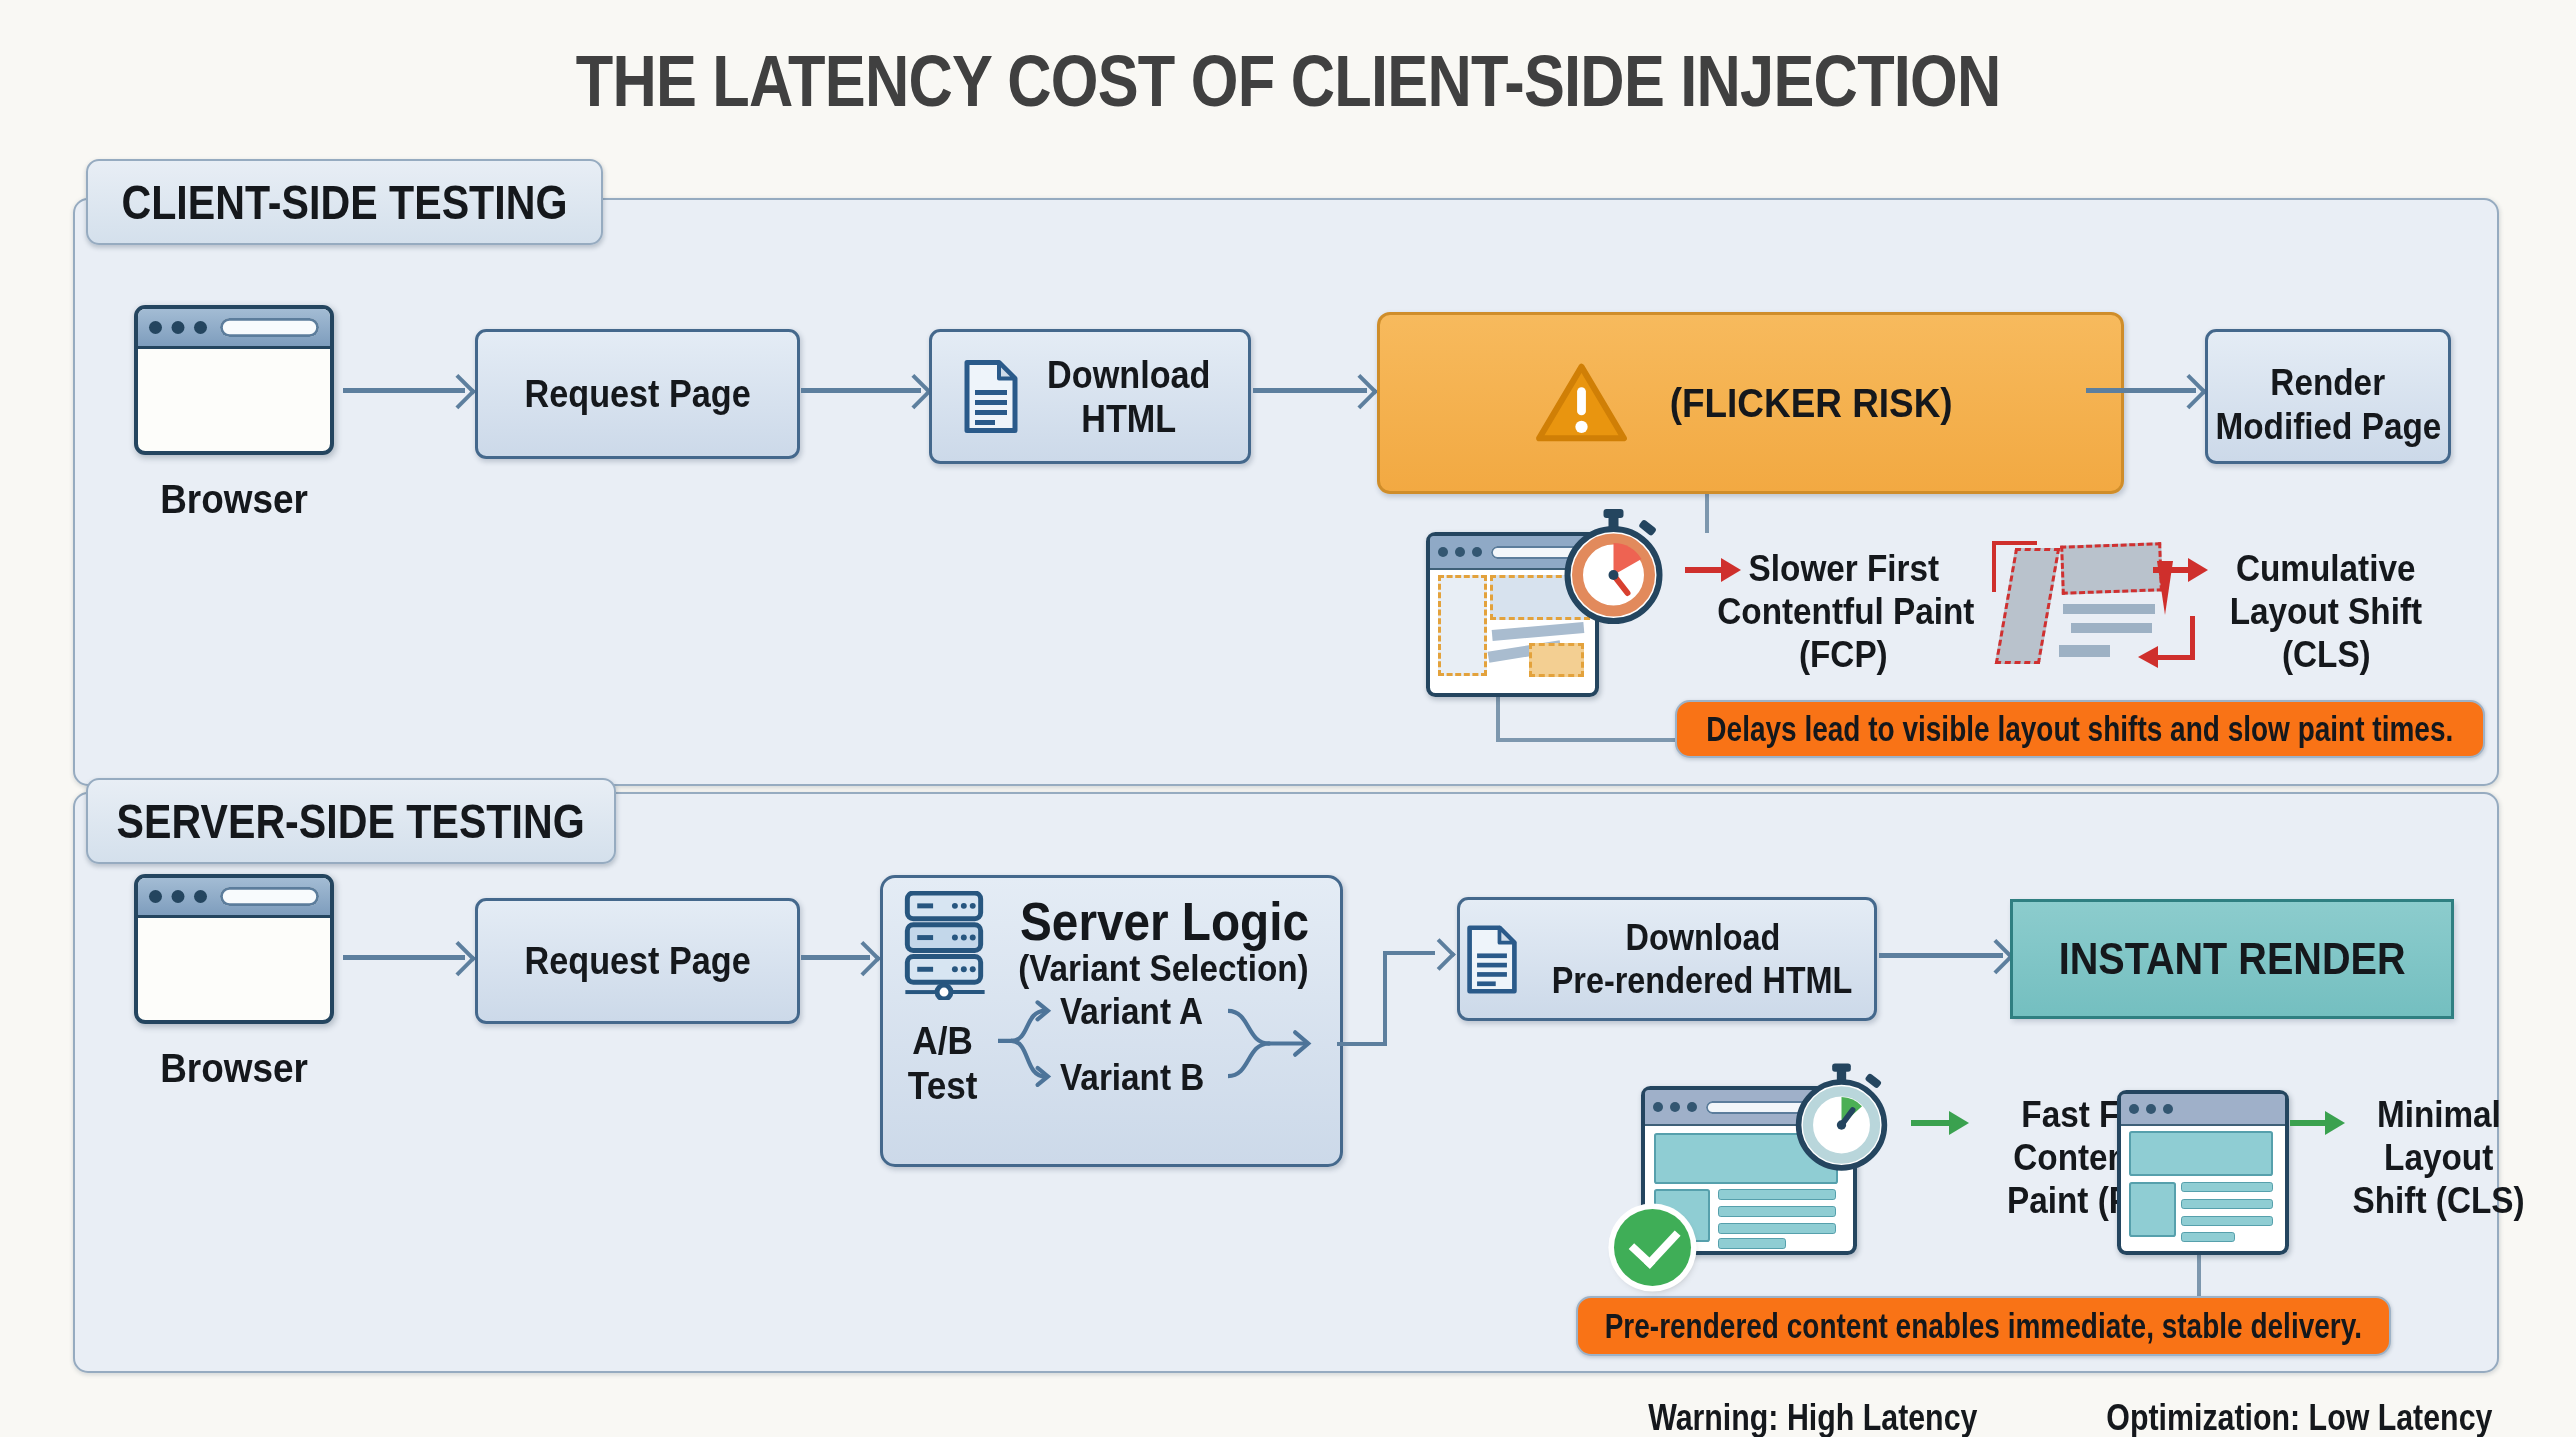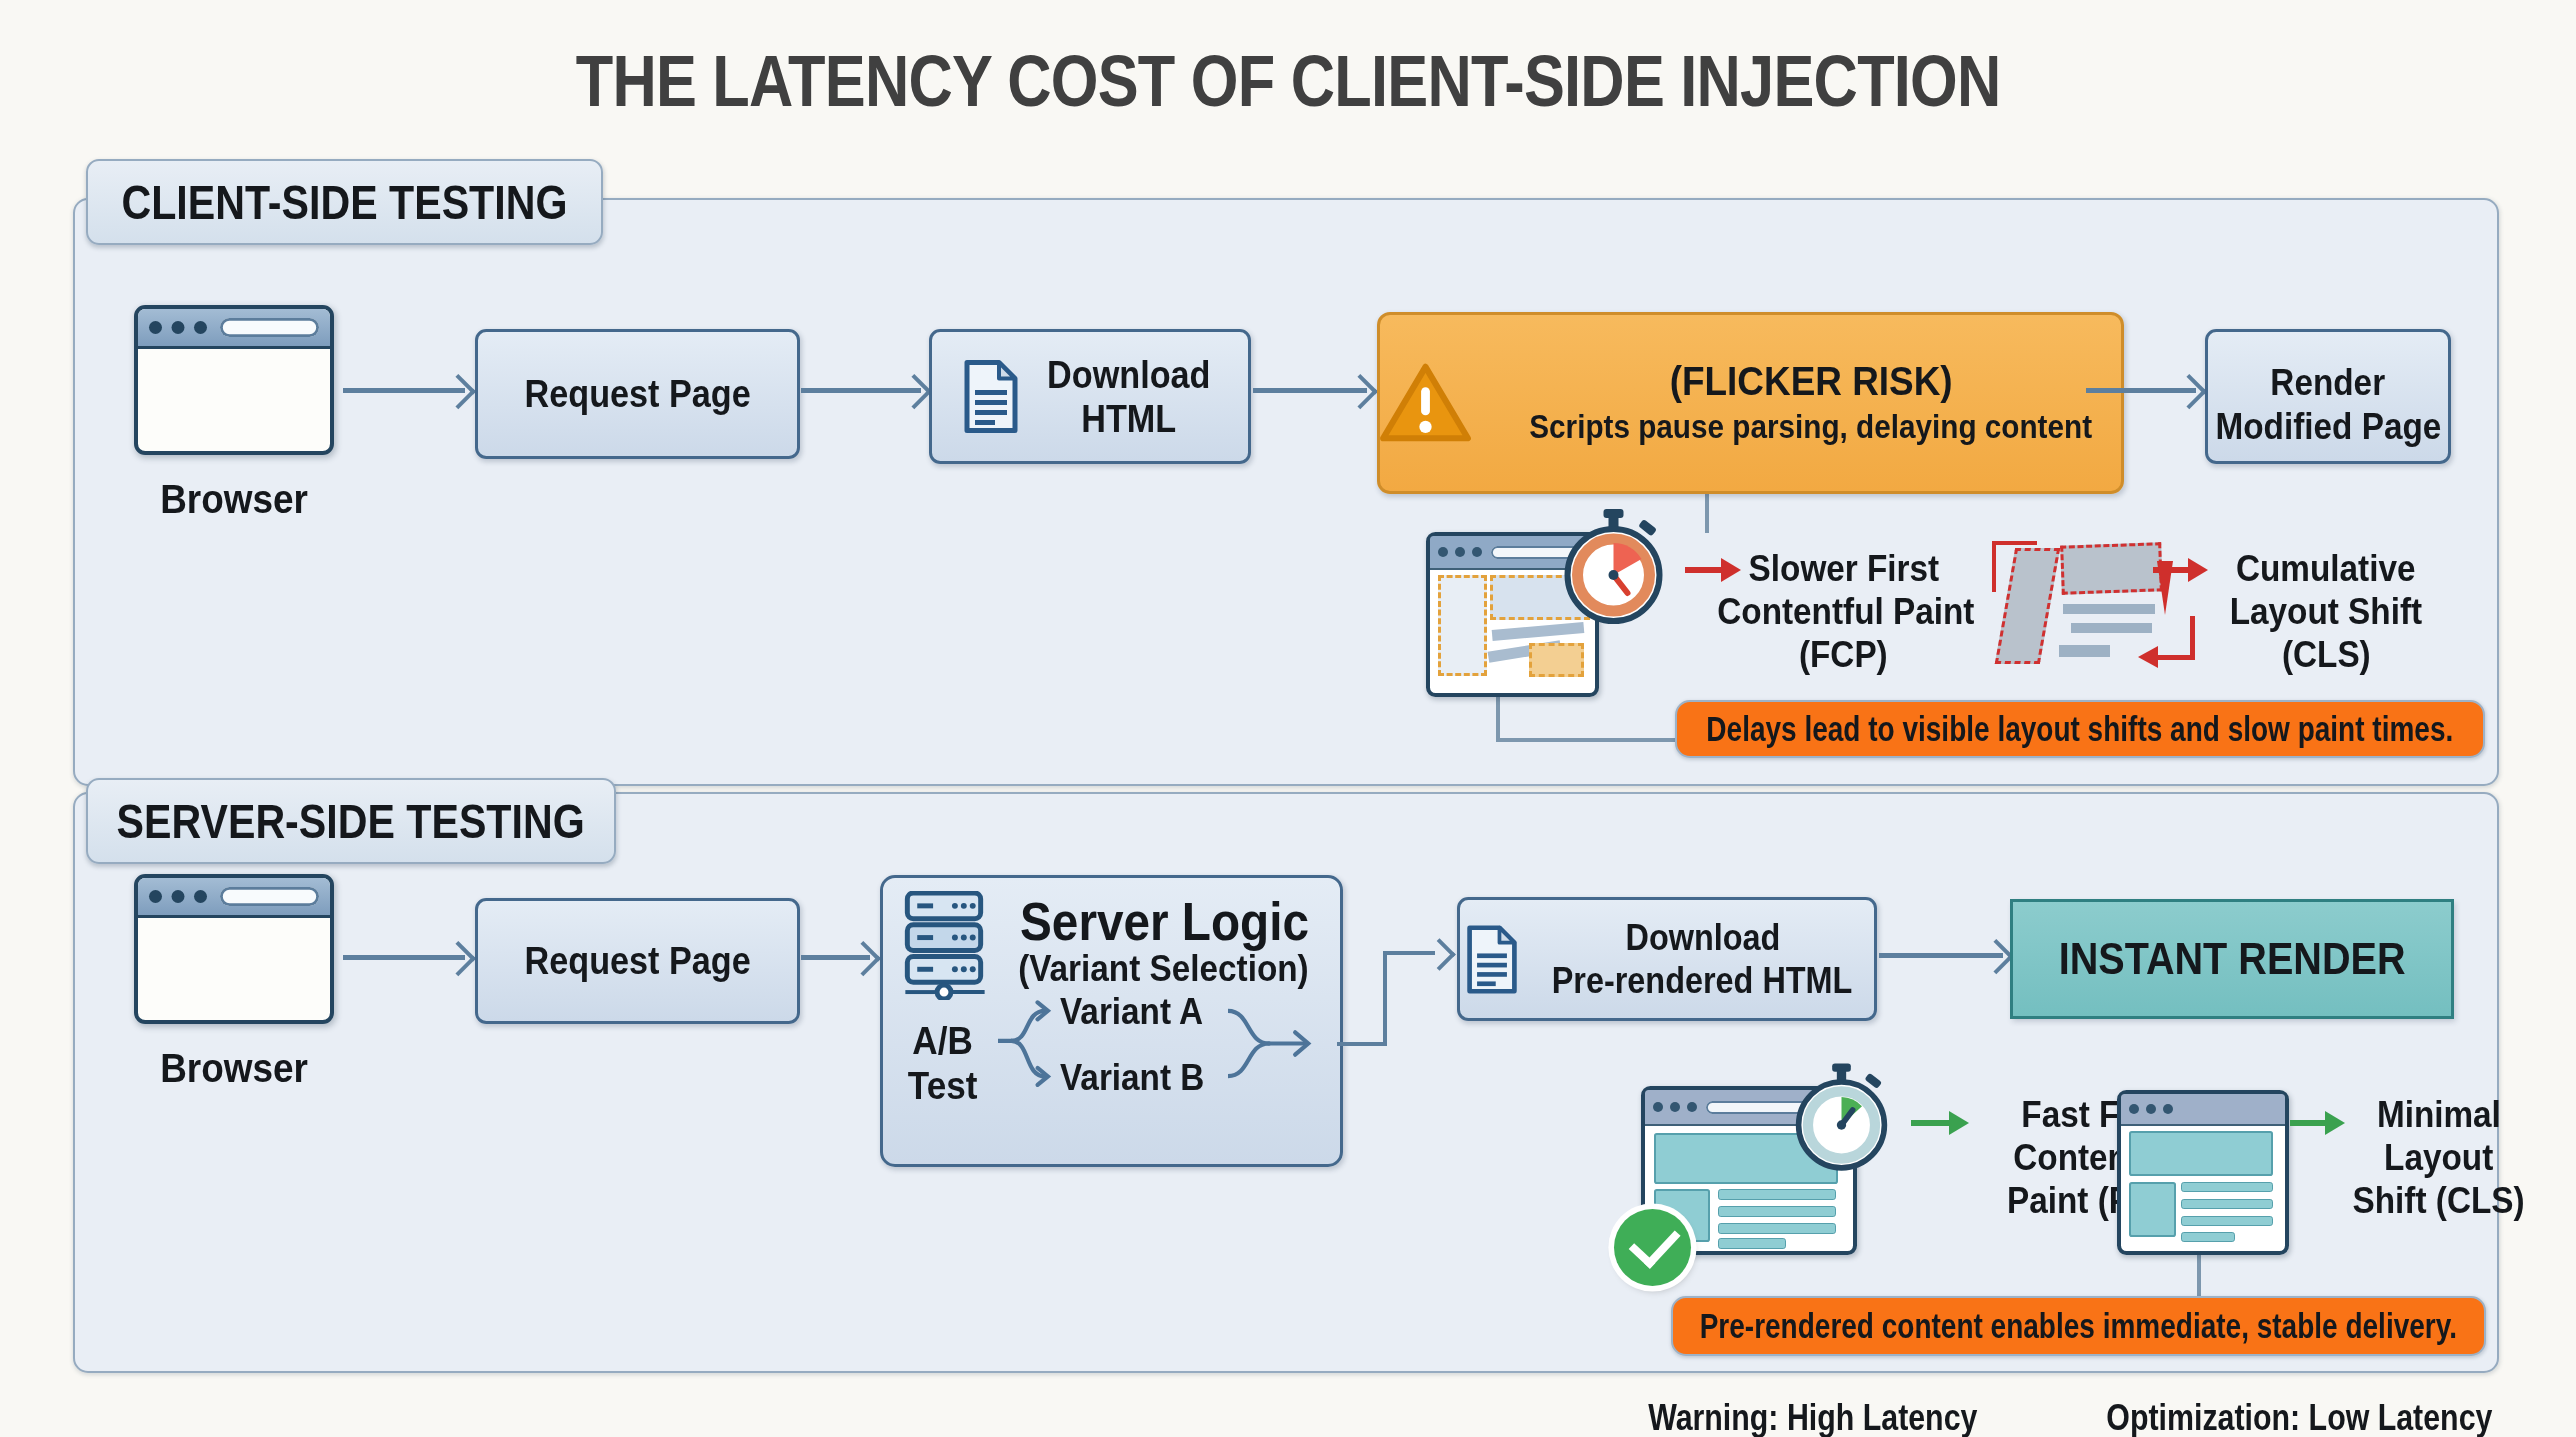--- a/index.html
+++ b/index.html
@@ -143,21 +143,20 @@
   <div class="node warnbox" style="left:1377px;top:312px;width:703px;height:176px;gap:24px;padding:0 19px;">
     <span>
       <svg width="97" height="86" viewBox="0 0 110 96">
         <path d="M55 7 L103 88 H7 Z" fill="#e9950f" stroke="#d07f06" stroke-width="7" stroke-linejoin="round"></path>
         <rect x="50" y="30" width="10" height="32" rx="5" fill="#fff"></rect>
         <circle cx="55" cy="75" r="7" fill="#fff"></circle>
       </svg>
     </span>
     <div class="lines" style="font-size:41px;line-height:47px;">
       <div><span class="cond9">(FLICKER RISK)</span></div>
-      <div style="font-size:33px;line-height:43px;"><span class="cond9">Scripts pause parsing, delaying content</span></div>
     </div>
   </div>
 
   <div class="flow-arrow" style="left:2086px;top:388px;width:110px;"></div>
 
   <div class="node" style="left:2205px;top:329px;width:240px;height:129px;">
     <div class="lines" style="font-size:37px;line-height:44px;margin-top:16px;">
       <div><span class="cond9">Render</span></div>
       <div><span class="cond9">Modified Page</span></div>
     </div>
@@ -381,21 +380,21 @@
 
   <div class="fat green" style="left:2290px;top:1120px;width:36px;"></div>
   <div class="ctext" style="left:2331px;top:1093px;width:215px;">
     <div><span class="cond9">Minimal</span></div>
     <div><span class="cond9">Layout</span></div>
     <div><span class="cond9">Shift (CLS)</span></div>
   </div>
 
   <div class="conn" style="left:2197px;top:1248px;width:3.7px;height:49px;"></div>
 
-  <div class="note" style="left:1671px;top:1296px;width:811px;height:56px;text-align:right;">
+  <div class="note" style="left:1576px;top:1296px;width:811px;height:56px;text-align:right;">
     <span class="cond" style="transform:scaleX(.8);">Pre-rendered content enables immediate, stable delivery.</span>
   </div>
 
   <div class="legend">
     <span><span class="cond" style="transform:scaleX(.82);">Warning: High Latency</span></span>
     <span><span class="cond" style="transform:scaleX(.82);">Optimization: Low Latency</span></span>
   </div>
 
 </div>
 

